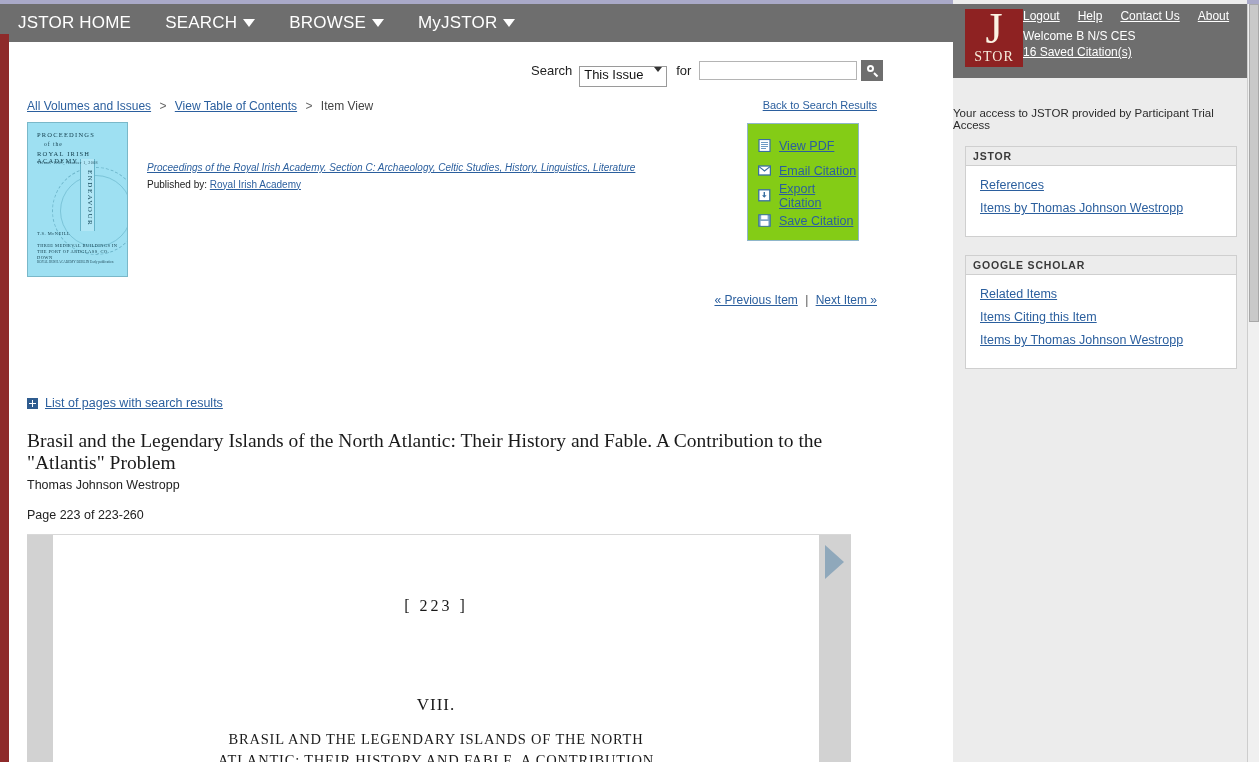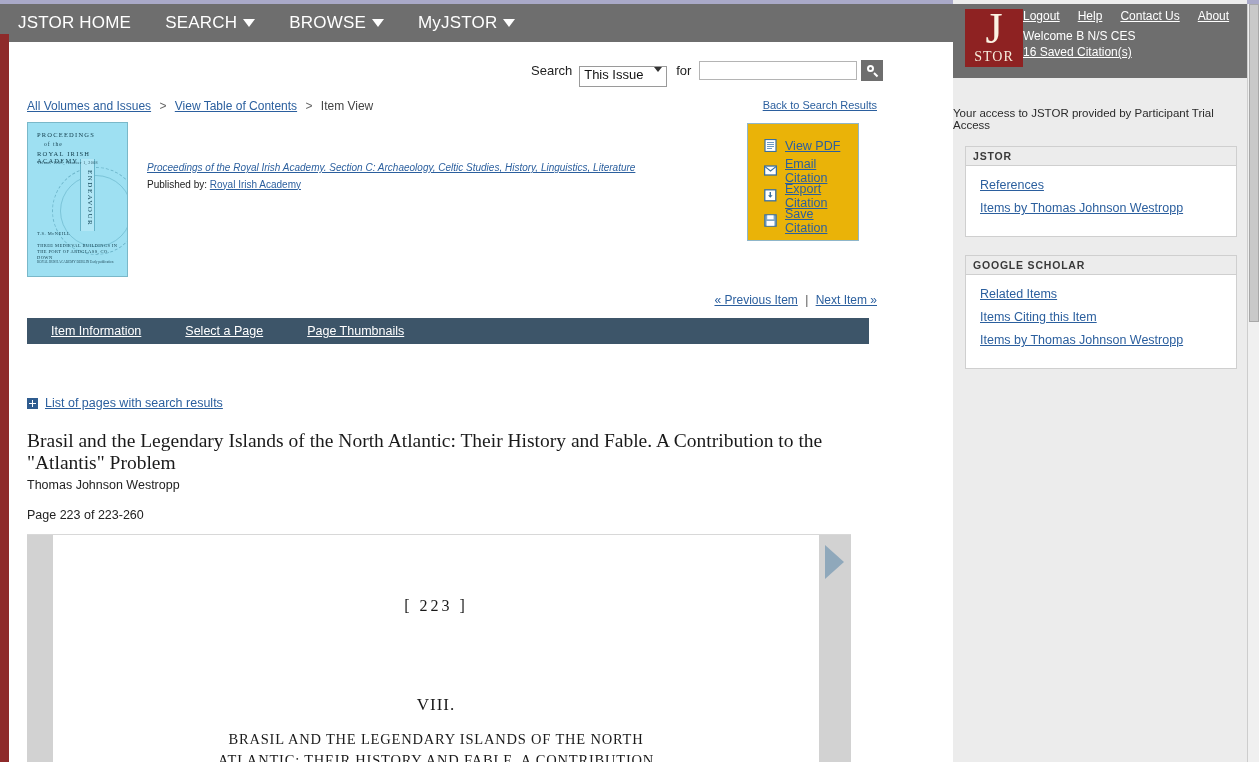--- a/index.html
+++ b/index.html
@@ -205,22 +205,22 @@
     display: block;
     margin-bottom: 1px;
   }
   #citation .row { display: block; }
 
   
   #actionbox {
     position: absolute; left: 738px; top: 81px;
     width: 112px; height: 118px;
     border: 1px solid #8fb6c9;
-    background: #eab308;
-    padding: 9px 0 0 16px;
+    background: #84cc16;
+    padding: 9px 0 0 10px;
   }
   .act {
     display: flex; align-items: center;
     height: 25px;
     cursor: pointer;
   }
   .act .lbl { font-size: 12.5px; color: #2b5f9e; text-decoration: underline; }
   .act .ic {
     width: 13px; height: 13px;
     margin-right: 8px;
@@ -562,25 +562,20 @@
         <span class="lbl">Save Citation</span>
       </div>
     </div>
 
     <div id="itemnav">
       <a>« Previous Item</a>
       <span class="bar">|</span>
       <a>Next Item »</a>
     </div>
 
-    <div id="tabbar">
-      <span class="tab">Item Information</span>
-      <span class="tab">Select a Page</span>
-      <span class="tab">Page Thumbnails</span>
-    </div>
 
     <div id="pagelist">
       <span class="plus"></span>
       <a class="lbl">List of pages with search results</a>
     </div>
 
     <div id="article">
       <div class="atitle">Brasil and the Legendary Islands of the North Atlantic: Their History and Fable. A Contribution to the "Atlantis" Problem</div>
       <div class="author">Thomas Johnson Westropp</div>
       <div class="pagerange">Page 223 of 223-260</div>

